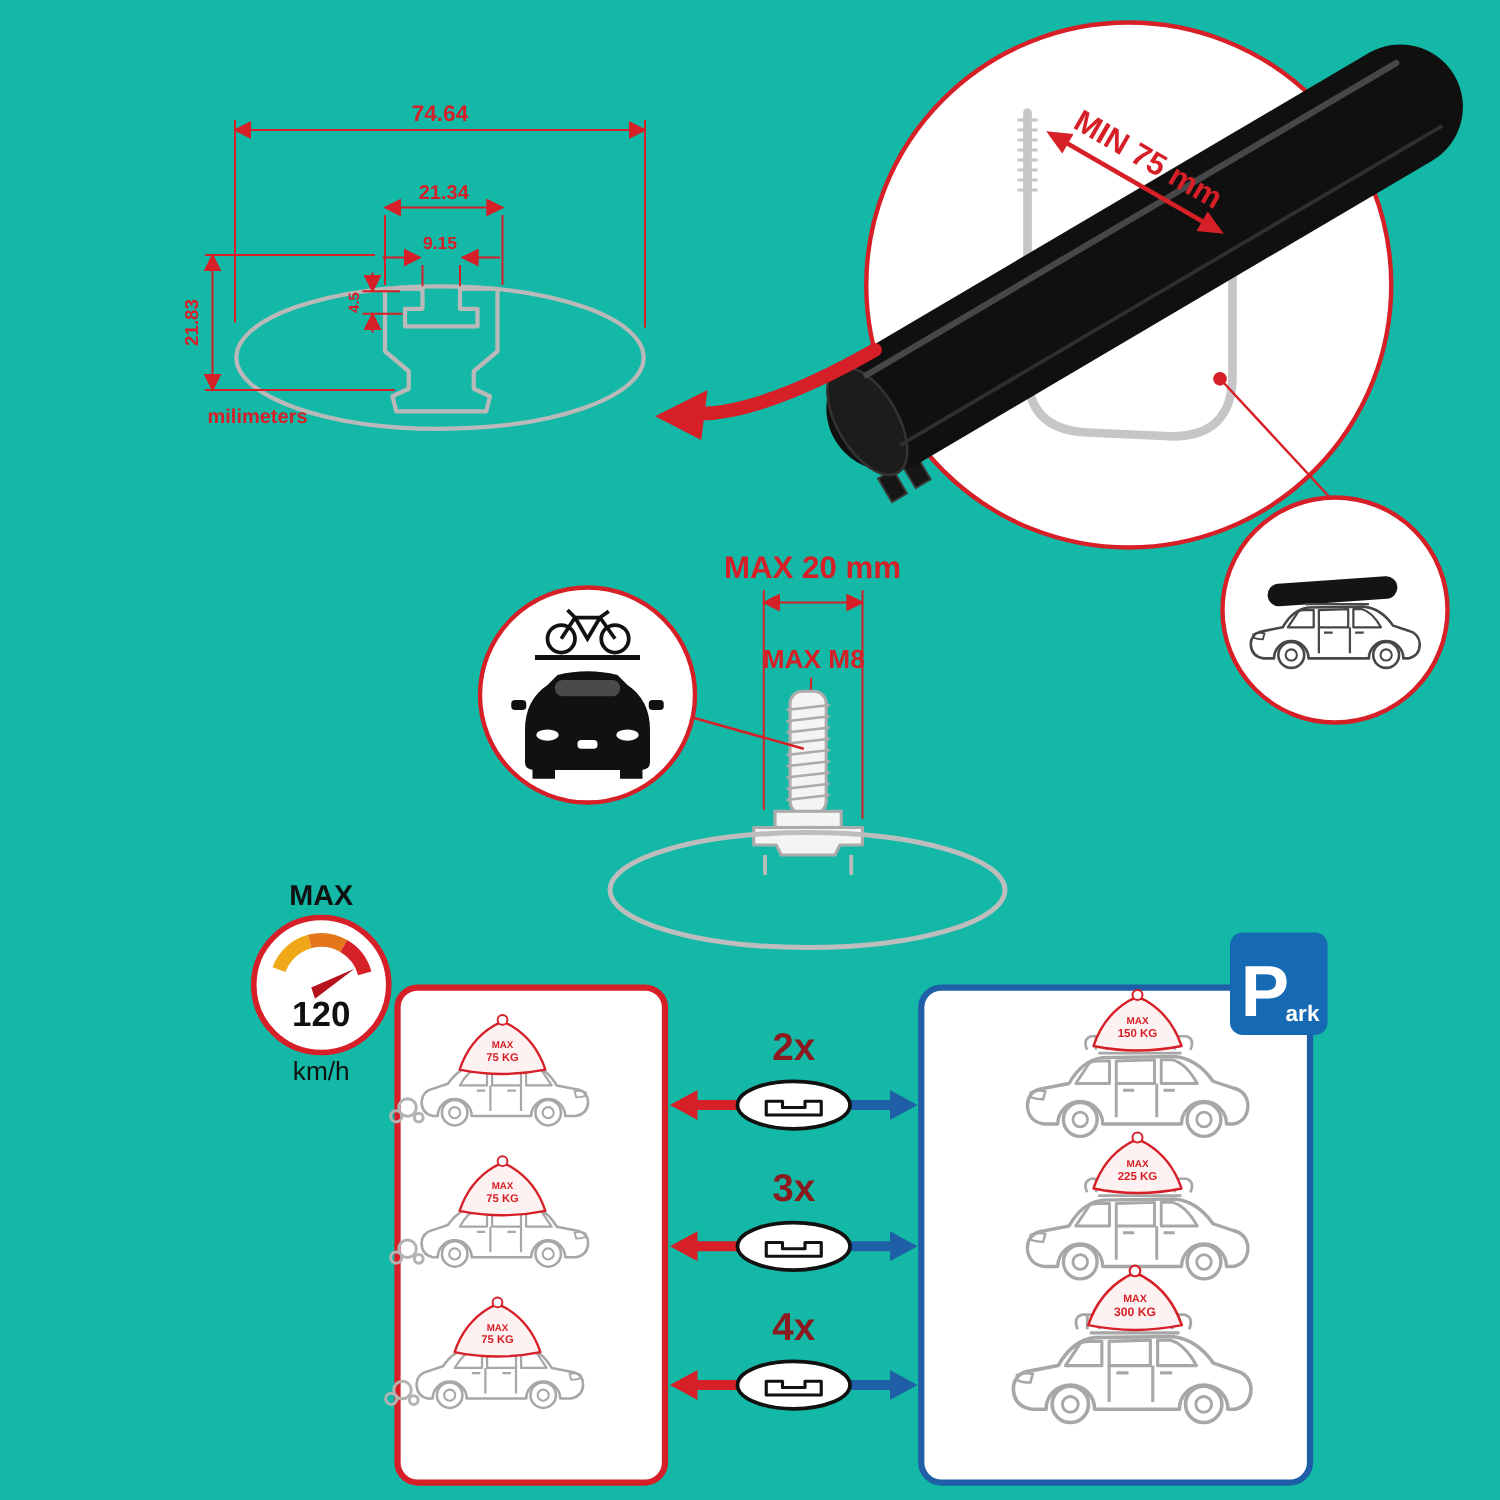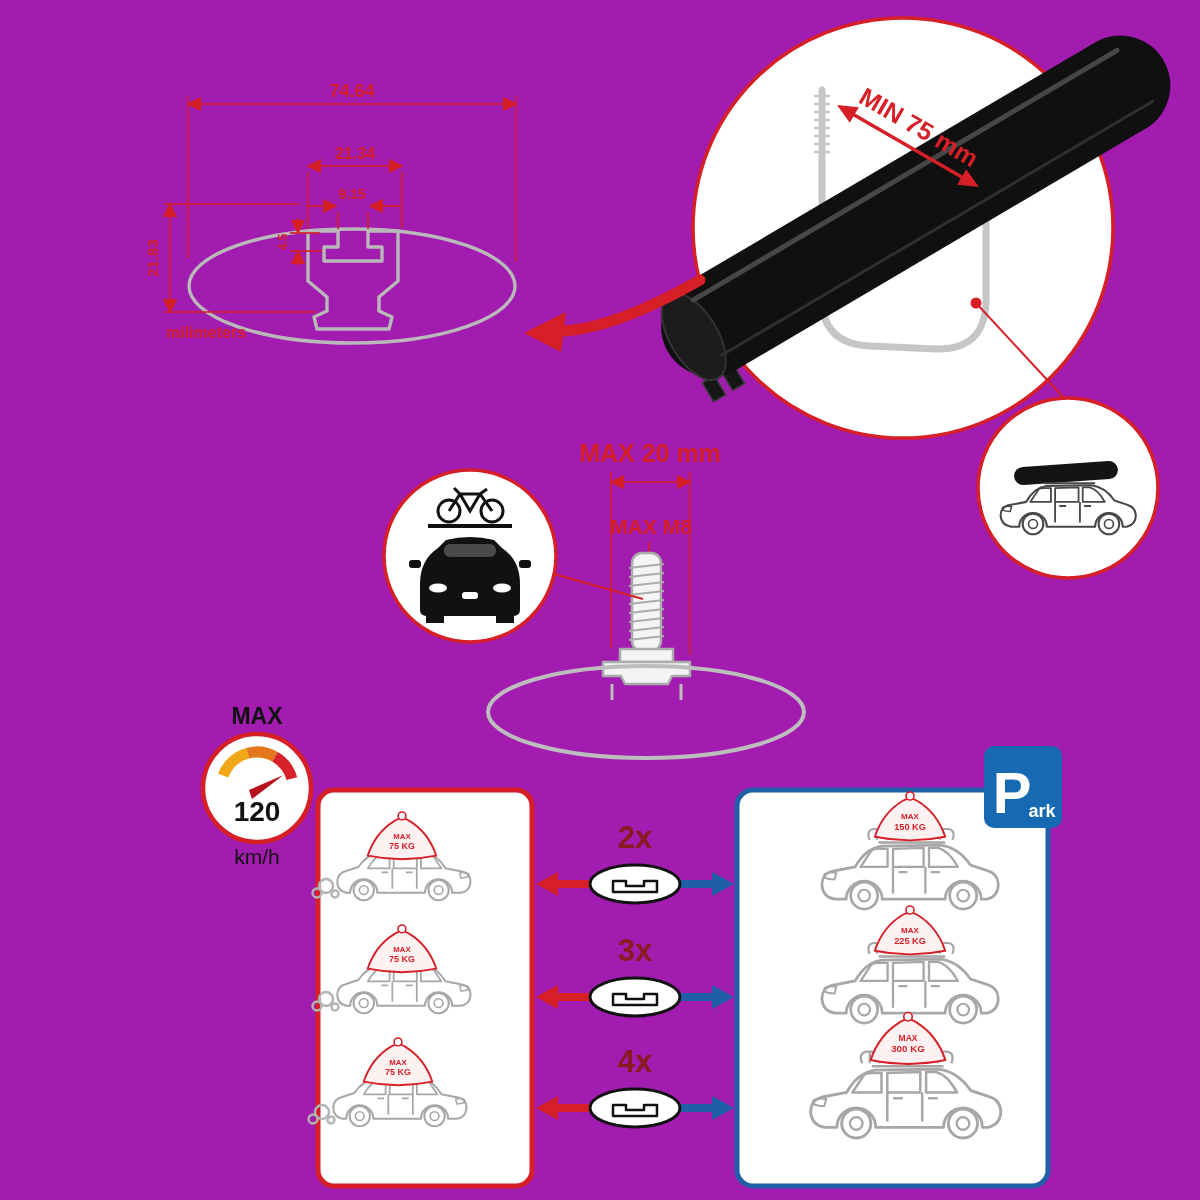--- a/index.html
+++ b/index.html
@@ -1,16 +1,16 @@
 <!DOCTYPE html>
 <html><head>
 <meta charset="utf-8">
 <style>
   html,body{margin:0;padding:0;background:#fff;}
-  #canvas{position:relative;width:1200px;height:1200px;background:#a21caf;overflow:hidden;
+  #canvas{position:relative;width:1200px;height:1200px;background:#14b8a6;overflow:hidden;
           font-family:"Liberation Sans",sans-serif;}
   svg text{font-family:"Liberation Sans",sans-serif;}
   .dim-red{stroke:#d61f26;stroke-width:1.6;fill:none;}
   .dim-txt{fill:#d61f26;font-weight:bold;}
   .tech{stroke:#b9b9b9;fill:none;stroke-width:3.4;stroke-linecap:round;stroke-linejoin:round;}
   .hoop{stroke:#c6c6c6;fill:none;stroke-width:7;stroke-linecap:round;}
   .hoop-t{stroke:#c6c6c6;fill:none;stroke-width:2.4;}
   .grayline{stroke:#ababab;fill:none;}
   .carcol{color:#a7a7a7;}
   .darkcar{color:#474747;}

